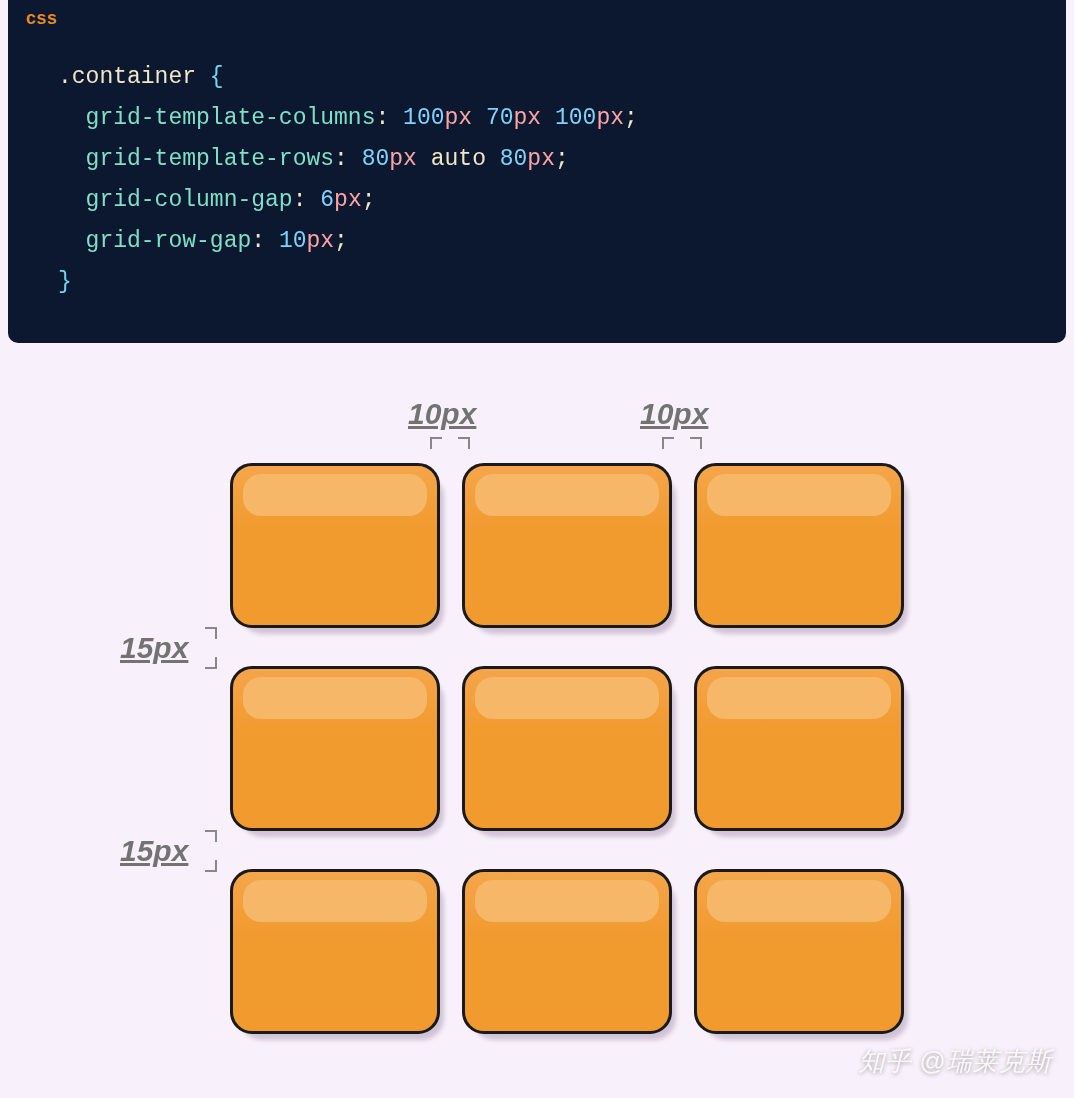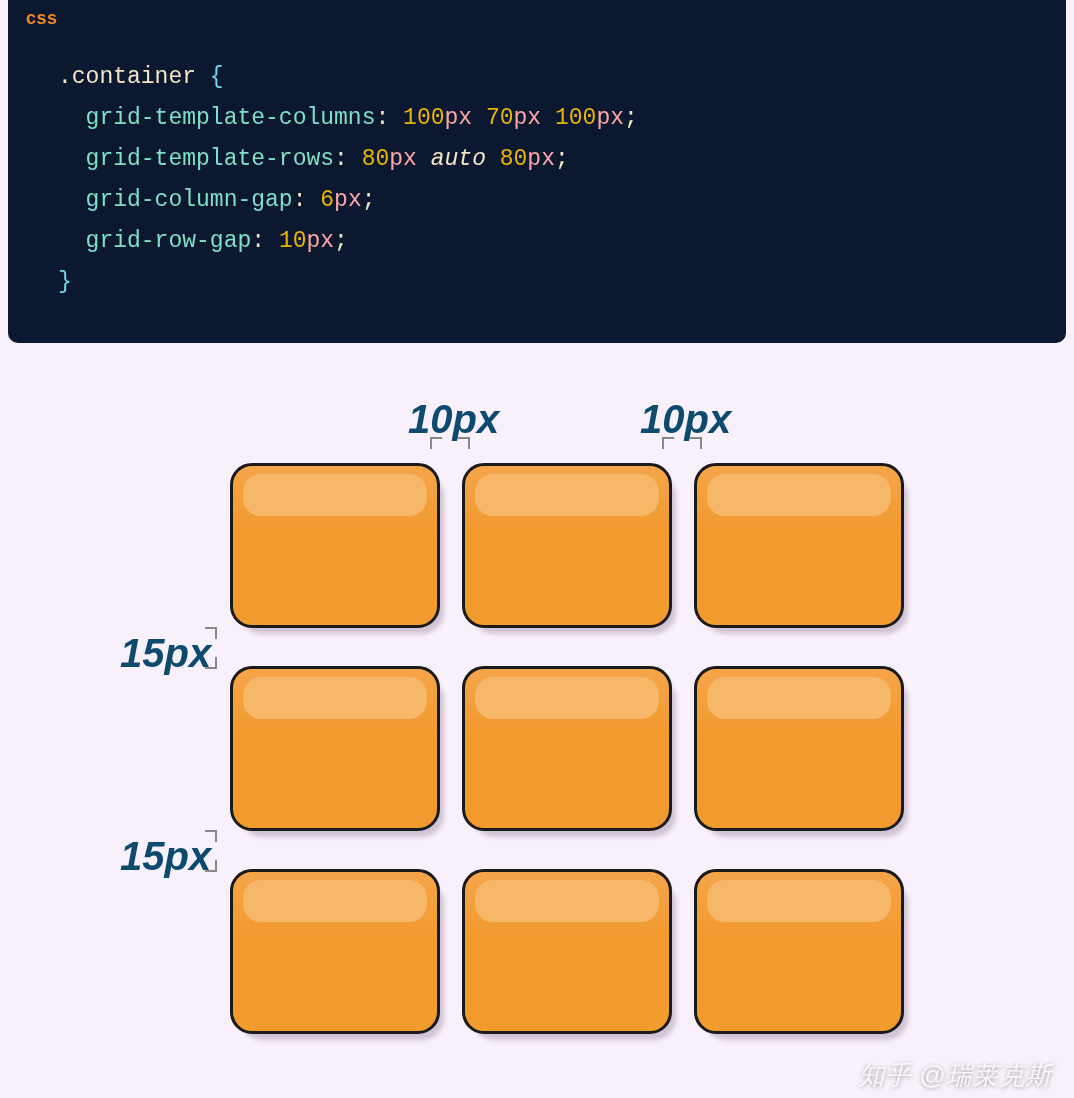--- a/index.html
+++ b/index.html
@@ -26,23 +26,23 @@
     font-family: "SFMono-Regular", Consolas, "Liberation Mono", Menlo, monospace;
     font-size:23px;
     line-height:41px;
     color:#f3e6c6;
     white-space:pre;
     padding-left:32px;
   }
   .tok-sel { color:#f3e6c6; }
   .tok-brace { color:#6fd6ec; }
   .tok-prop { color:#7ee0c6; }
-  .tok-num { color:#eab308; }
+  .tok-num { color:#7dd3fc; }
   .tok-unit { color:#fca5a5; }
-  .tok-kw { color:#f3e6c6;font-style:italic; }
+  .tok-kw { color:#f3e6c6; }
   .tok-punct { color:#f3e6c6; }
 
   .diagram {
     position:relative;
     width:1074px;
     height:740px;
     margin-top:20px;
   }
   .grid {
     position:absolute;
@@ -73,42 +73,43 @@
     overflow:hidden;
   }
   .cell-hl {
     position:absolute;
     left:10px; right:10px; top:8px; height:42px;
     border-radius:18px;
     background:#f7b769;
   }
   .gap-label {
     position:absolute;
-    font-size:40px;
+    font-size:30px;
     font-weight:600;
     font-style:italic;
-    color:#0c4a6e;
+    color:#737373;
+    text-decoration:underline;
   }
   .bracket {
     position:absolute;
   }
   .bracket .corner {
     position:absolute;
     width:12px; height:12px;
     border:2px dashed #888;
   }
   .col-bracket .corner.tl { left:0; top:0; border-right:none; border-bottom:none;}
   .col-bracket .corner.tr { right:0; top:0; border-left:none; border-bottom:none;}
   .row-bracket .corner.tl { left:0; top:0;  border-left:none; border-bottom:none;}
   .row-bracket .corner.bl { left:0; bottom:0; border-left:none; border-top:none;}
 
   .watermark {
     position:absolute;
     right:22px;
-    bottom:10px;
+    bottom:24px;
     color:rgba(255,255,255,0.85);
     font-size:26px;
     font-style:italic;
     text-shadow:0 1px 4px rgba(0,0,0,0.35);
     letter-spacing:0.5px;
   }
 </style>
 </head>
 <body>
 

